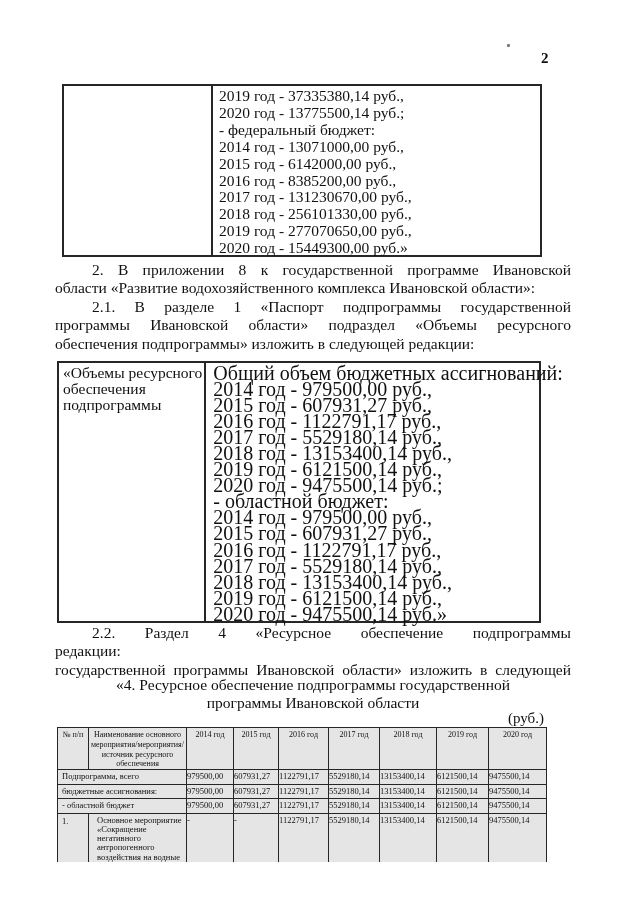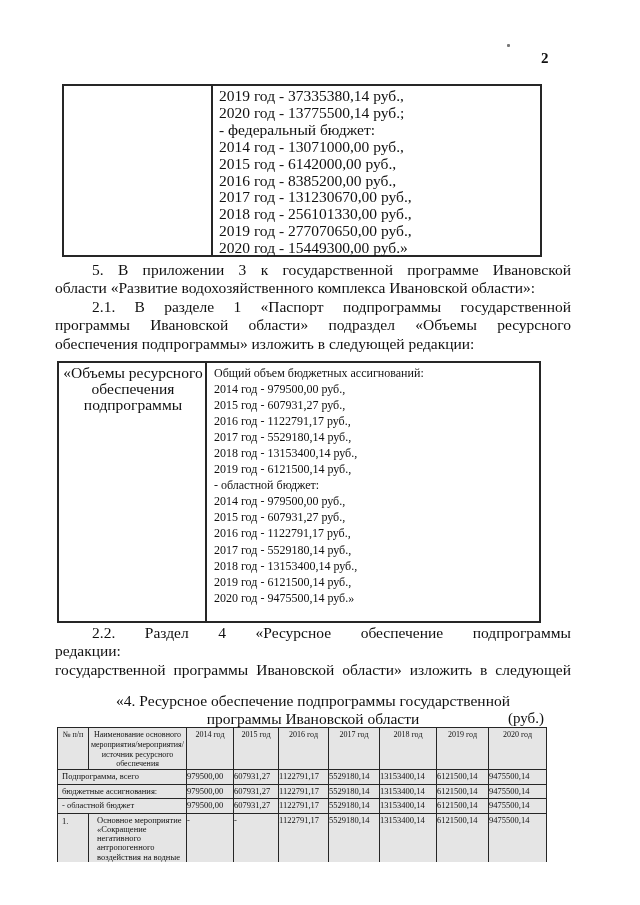--- a/index.html
+++ b/index.html
@@ -14,35 +14,35 @@
 
   
   .frame{position:absolute;box-sizing:border-box;border:2px solid #262626;display:flex;background:#fff;}
   #table1{left:62px;top:84px;width:480px;height:173px;}
   #table1 .cell-left{width:149px;border-right:2px solid #262626;box-sizing:border-box;}
   #table1 .cell-right{flex:1;padding:2px 4px 0 6px;font-size:15.5px;}
   #table1 .line{line-height:16.9px;white-space:nowrap;}
 
   #table2{left:57px;top:361px;width:484px;height:262px;}
   #table2 .cell-left{width:148px;border-right:2px solid #262626;box-sizing:border-box;
-    padding:2px 2px 0 4px;font-size:15.5px;text-align:center;}
-  #table2 .cell-right{flex:1;padding:2px 4px 0 7px;font-size:12px;}
+    padding:2px 2px 0 4px;font-size:15.5px;}
+  #table2 .cell-right{flex:1;padding:2px 4px 0 7px;font-size:20px;}
   #table2 .line{line-height:16.05px;white-space:nowrap;}
 
   
   .para{position:absolute;left:55px;width:516px;font-size:15.5px;}
   .pline{line-height:18.4px;}
   .pline.stretch{text-align:justify;text-align-last:justify;}
   .pline.indent{text-indent:37px;}
   #para2{top:261px;}
   #para21{top:298px;}
   #para22{top:624px;}
 
   
-  #sec-heading{position:absolute;left:55px;top:692px;width:516px;text-align:center;font-size:15.5px;line-height:18.3px;}
+  #sec-heading{position:absolute;left:55px;top:676px;width:516px;text-align:center;font-size:15.5px;line-height:18.3px;}
   #rub-label{position:absolute;left:55px;top:710px;width:489px;text-align:right;font-size:15px;}
 
   
   #table3wrap{position:absolute;left:57px;top:727px;width:490px;height:135px;overflow:hidden;}
   #table3{border-collapse:collapse;table-layout:fixed;width:489px;background:#e5e5e5;}
   #table3 th,#table3 td{border:1.5px solid #262626;padding:0;overflow:hidden;overflow-wrap:break-word;}
   #table3 thead th{font-weight:normal;font-size:8px;line-height:9.8px;text-align:center;
     vertical-align:top;padding-top:2px;height:40px;box-sizing:border-box;}
   #table3 td{font-size:8.5px;}
   #table3 .datarow td{height:12.5px;}
@@ -70,21 +70,21 @@
         <div class="line">2015 год - 6142000,00 руб.,</div>
         <div class="line">2016 год - 8385200,00 руб.,</div>
         <div class="line">2017 год - 131230670,00 руб.,</div>
         <div class="line">2018 год - 256101330,00 руб.,</div>
         <div class="line">2019 год - 277070650,00 руб.,</div>
         <div class="line">2020 год - 15449300,00 руб.»</div>
       </div>
   </div>
 
   <div id="para2" class="para">
-      <div class="pline stretch indent">5. В приложении 3 к государственной программе Ивановской</div>
+      <div class="pline stretch indent">2. В приложении 8 к государственной программе Ивановской</div>
       <div class="pline">области «Развитие водохозяйственного комплекса Ивановской области»:</div>
     </div>
 
   <div id="para21" class="para">
       <div class="pline stretch indent">2.1. В разделе 1 «Паспорт подпрограммы государственной</div>
       <div class="pline stretch">программы Ивановской области» подраздел «Объемы ресурсного</div>
       <div class="pline">обеспечения подпрограммы» изложить в следующей редакции:</div>
     </div>
 
   <div id="table2" class="frame">
@@ -94,20 +94,21 @@
         <div class="line">подпрограммы</div>
       </div>
     <div class="cell-right">
         <div class="line">Общий объем бюджетных ассигнований:</div>
         <div class="line">2014 год - 979500,00 руб.,</div>
         <div class="line">2015 год - 607931,27 руб.,</div>
         <div class="line">2016 год - 1122791,17 руб.,</div>
         <div class="line">2017 год - 5529180,14 руб.,</div>
         <div class="line">2018 год - 13153400,14 руб.,</div>
         <div class="line">2019 год - 6121500,14 руб.,</div>
+        <div class="line">2020 год - 9475500,14 руб.;</div>
         <div class="line">- областной бюджет:</div>
         <div class="line">2014 год - 979500,00 руб.,</div>
         <div class="line">2015 год - 607931,27 руб.,</div>
         <div class="line">2016 год - 1122791,17 руб.,</div>
         <div class="line">2017 год - 5529180,14 руб.,</div>
         <div class="line">2018 год - 13153400,14 руб.,</div>
         <div class="line">2019 год - 6121500,14 руб.,</div>
         <div class="line">2020 год - 9475500,14 руб.»</div>
       </div>
   </div>

